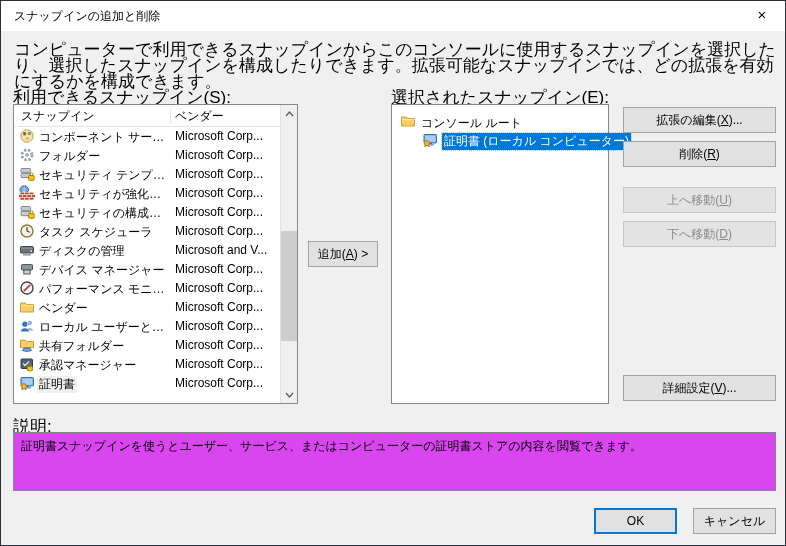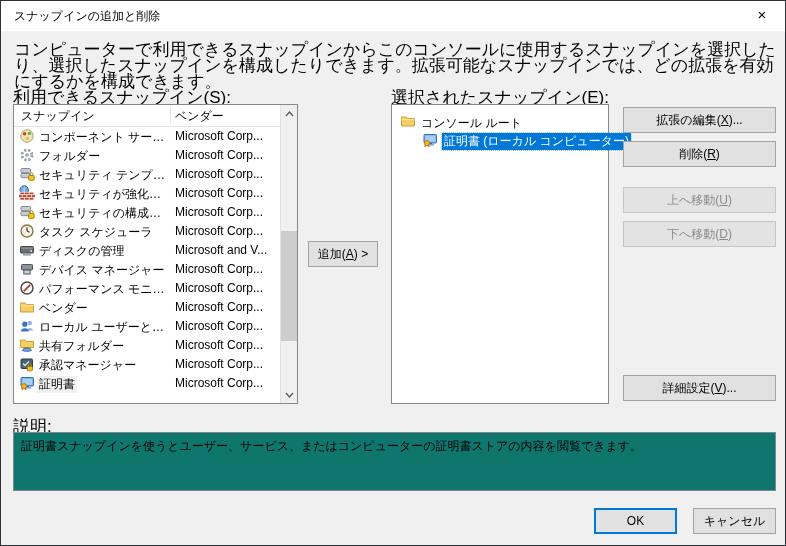--- a/index.html
+++ b/index.html
@@ -53,21 +53,21 @@
   .btn.disabled{color:#8b8b8b;border-color:#c6c6c6;background:#e3e3e3;}
   #add-btn{left:307px;top:240px;width:70px;height:26px;}
   .side-btn{left:622px;width:153px;height:26px;}
   #ok-btn{left:593px;top:507px;width:83px;height:26px;border:2px solid #0078d7;}
   #cancel-btn{left:692px;top:507px;width:83px;height:26px;}
   .btn-inner{line-height:24px;}
   #ok-btn .btn-inner{line-height:22px;}
 
   
   #desc-label{left:12px;top:414px;}
-  #desc-box{position:absolute;left:12px;top:431px;width:763px;height:59px;background:#0f766e;border:1px solid #828790;box-sizing:border-box;font-size:12px;padding:5px 7px;color:#000;}
+  #desc-box{position:absolute;left:12px;top:431px;width:763px;height:59px;background:#d946ef;border:1px solid #828790;box-sizing:border-box;font-size:12px;padding:5px 7px;color:#000;}
 
   .icon svg{display:block;}
 </style>
 </head>
 <body>
 
 <div id="dialog">
 
   <div class="titlebar">
     <span class="title">スナップインの追加と削除</span>

